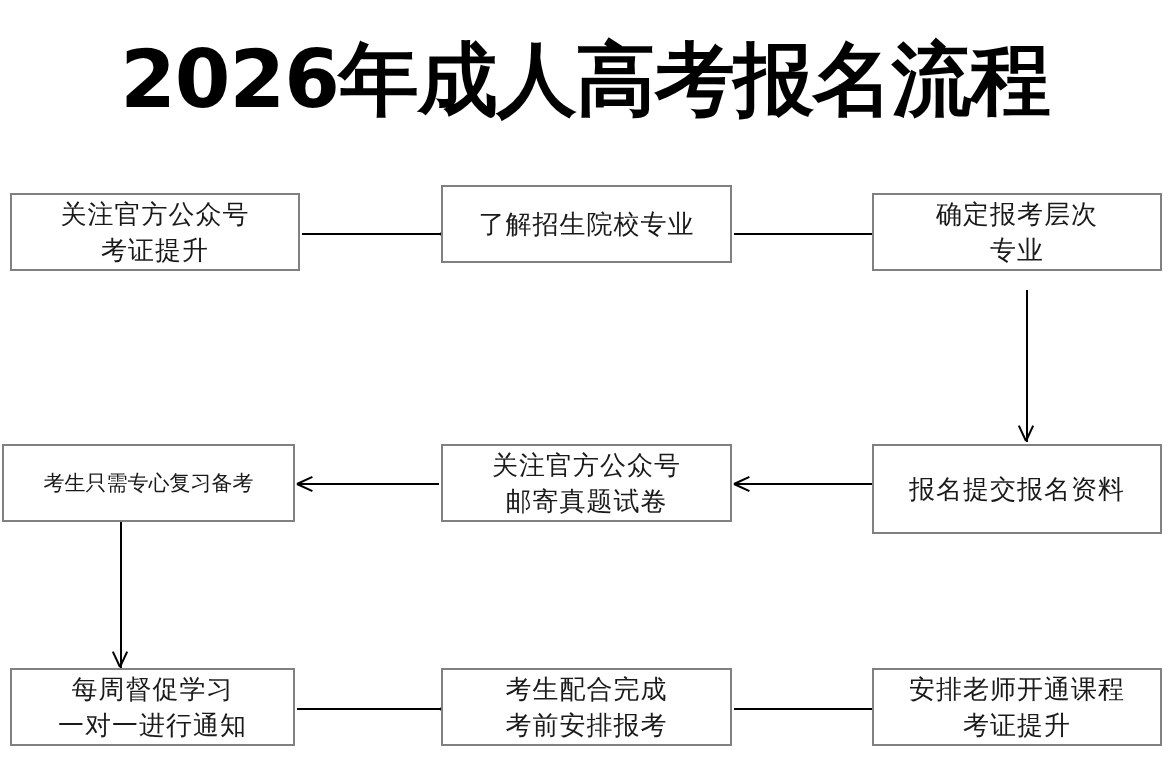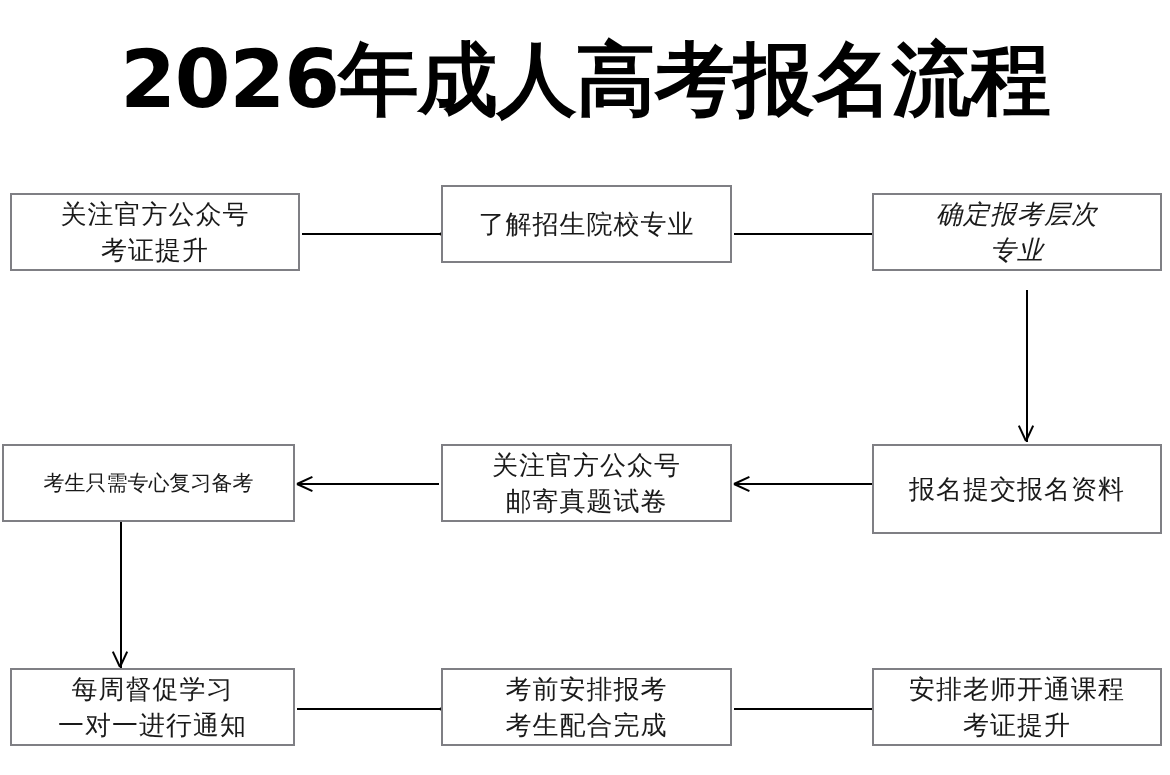--- a/index.html
+++ b/index.html
@@ -130,21 +130,21 @@
   </div>
 
   <div class="conn" style="left:734px; top:215px; width:138px; height:36px;">
     <span class="shaft-h"></span>
     <span class="head right">
         <i class="a"></i>
         <i class="b"></i>
       </span>
   </div>
 
-  <div class="node f26" style="left:872px; top:193px; width:290px; height:78px;font-style:italic;">
+  <div class="node f26" style="left:872px; top:193px; width:290px; height:78px;">
     <span class="line">确定报考层次</span>
     <span class="line">专业</span>
   </div>
 
   <div class="conn" style="left:1007px; top:290px; width:38px; height:152px;">
     <span class="shaft-v"></span>
     <span class="head down">
         <i class="a"></i>
         <i class="b"></i>
       </span>
@@ -194,22 +194,22 @@
 
   <div class="conn" style="left:297px; top:690px; width:143px; height:36px;">
     <span class="shaft-h"></span>
     <span class="head right">
         <i class="a"></i>
         <i class="b"></i>
       </span>
   </div>
 
   <div class="node f26" style="left:441px; top:668px; width:291px; height:78px;">
+    <span class="line">考生配合完成</span>
     <span class="line">考前安排报考</span>
-    <span class="line">考生配合完成</span>
   </div>
 
   <div class="conn" style="left:734px; top:690px; width:138px; height:36px;">
     <span class="shaft-h"></span>
     <span class="head right">
         <i class="a"></i>
         <i class="b"></i>
       </span>
   </div>
 

